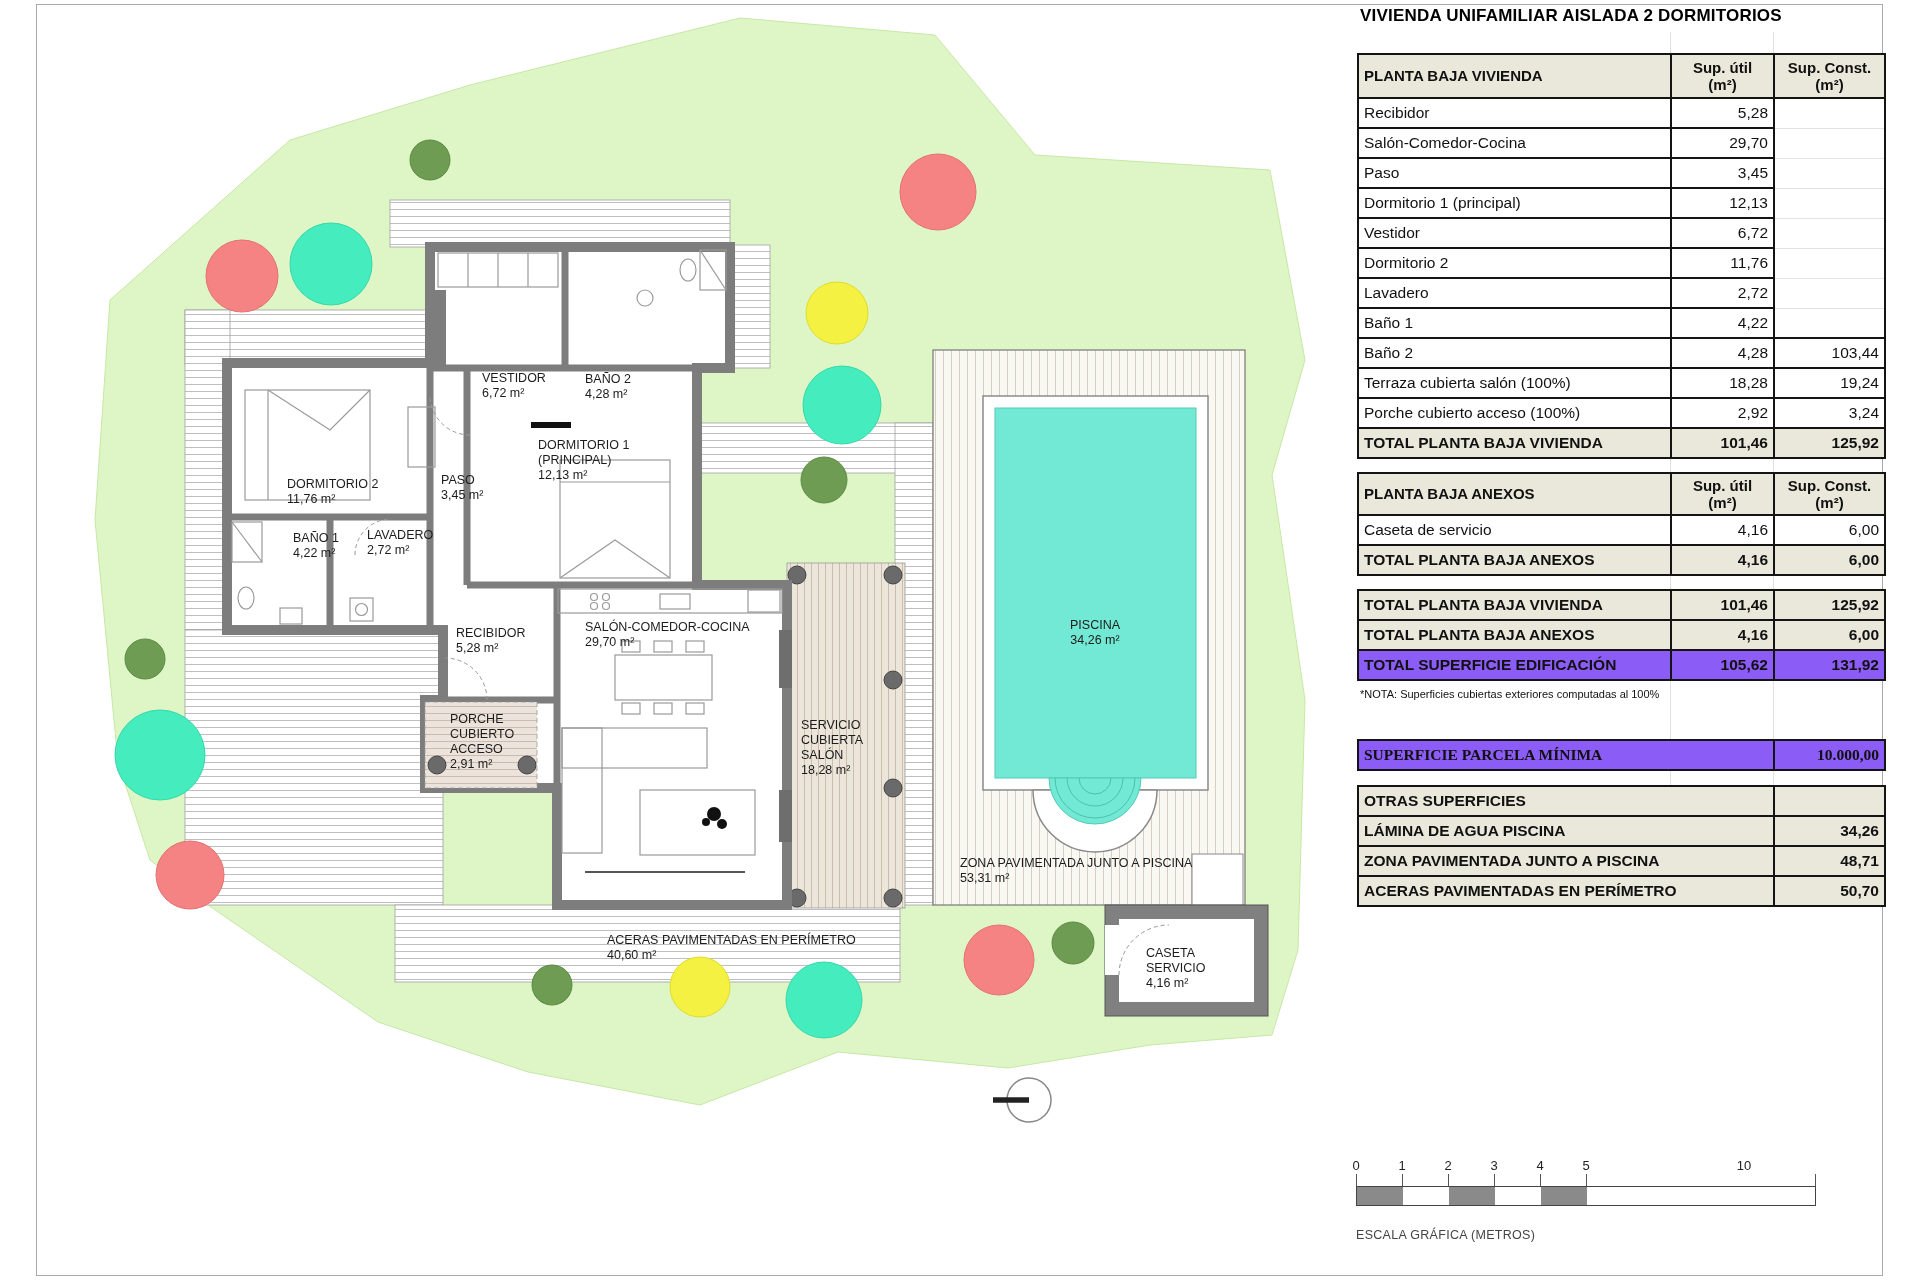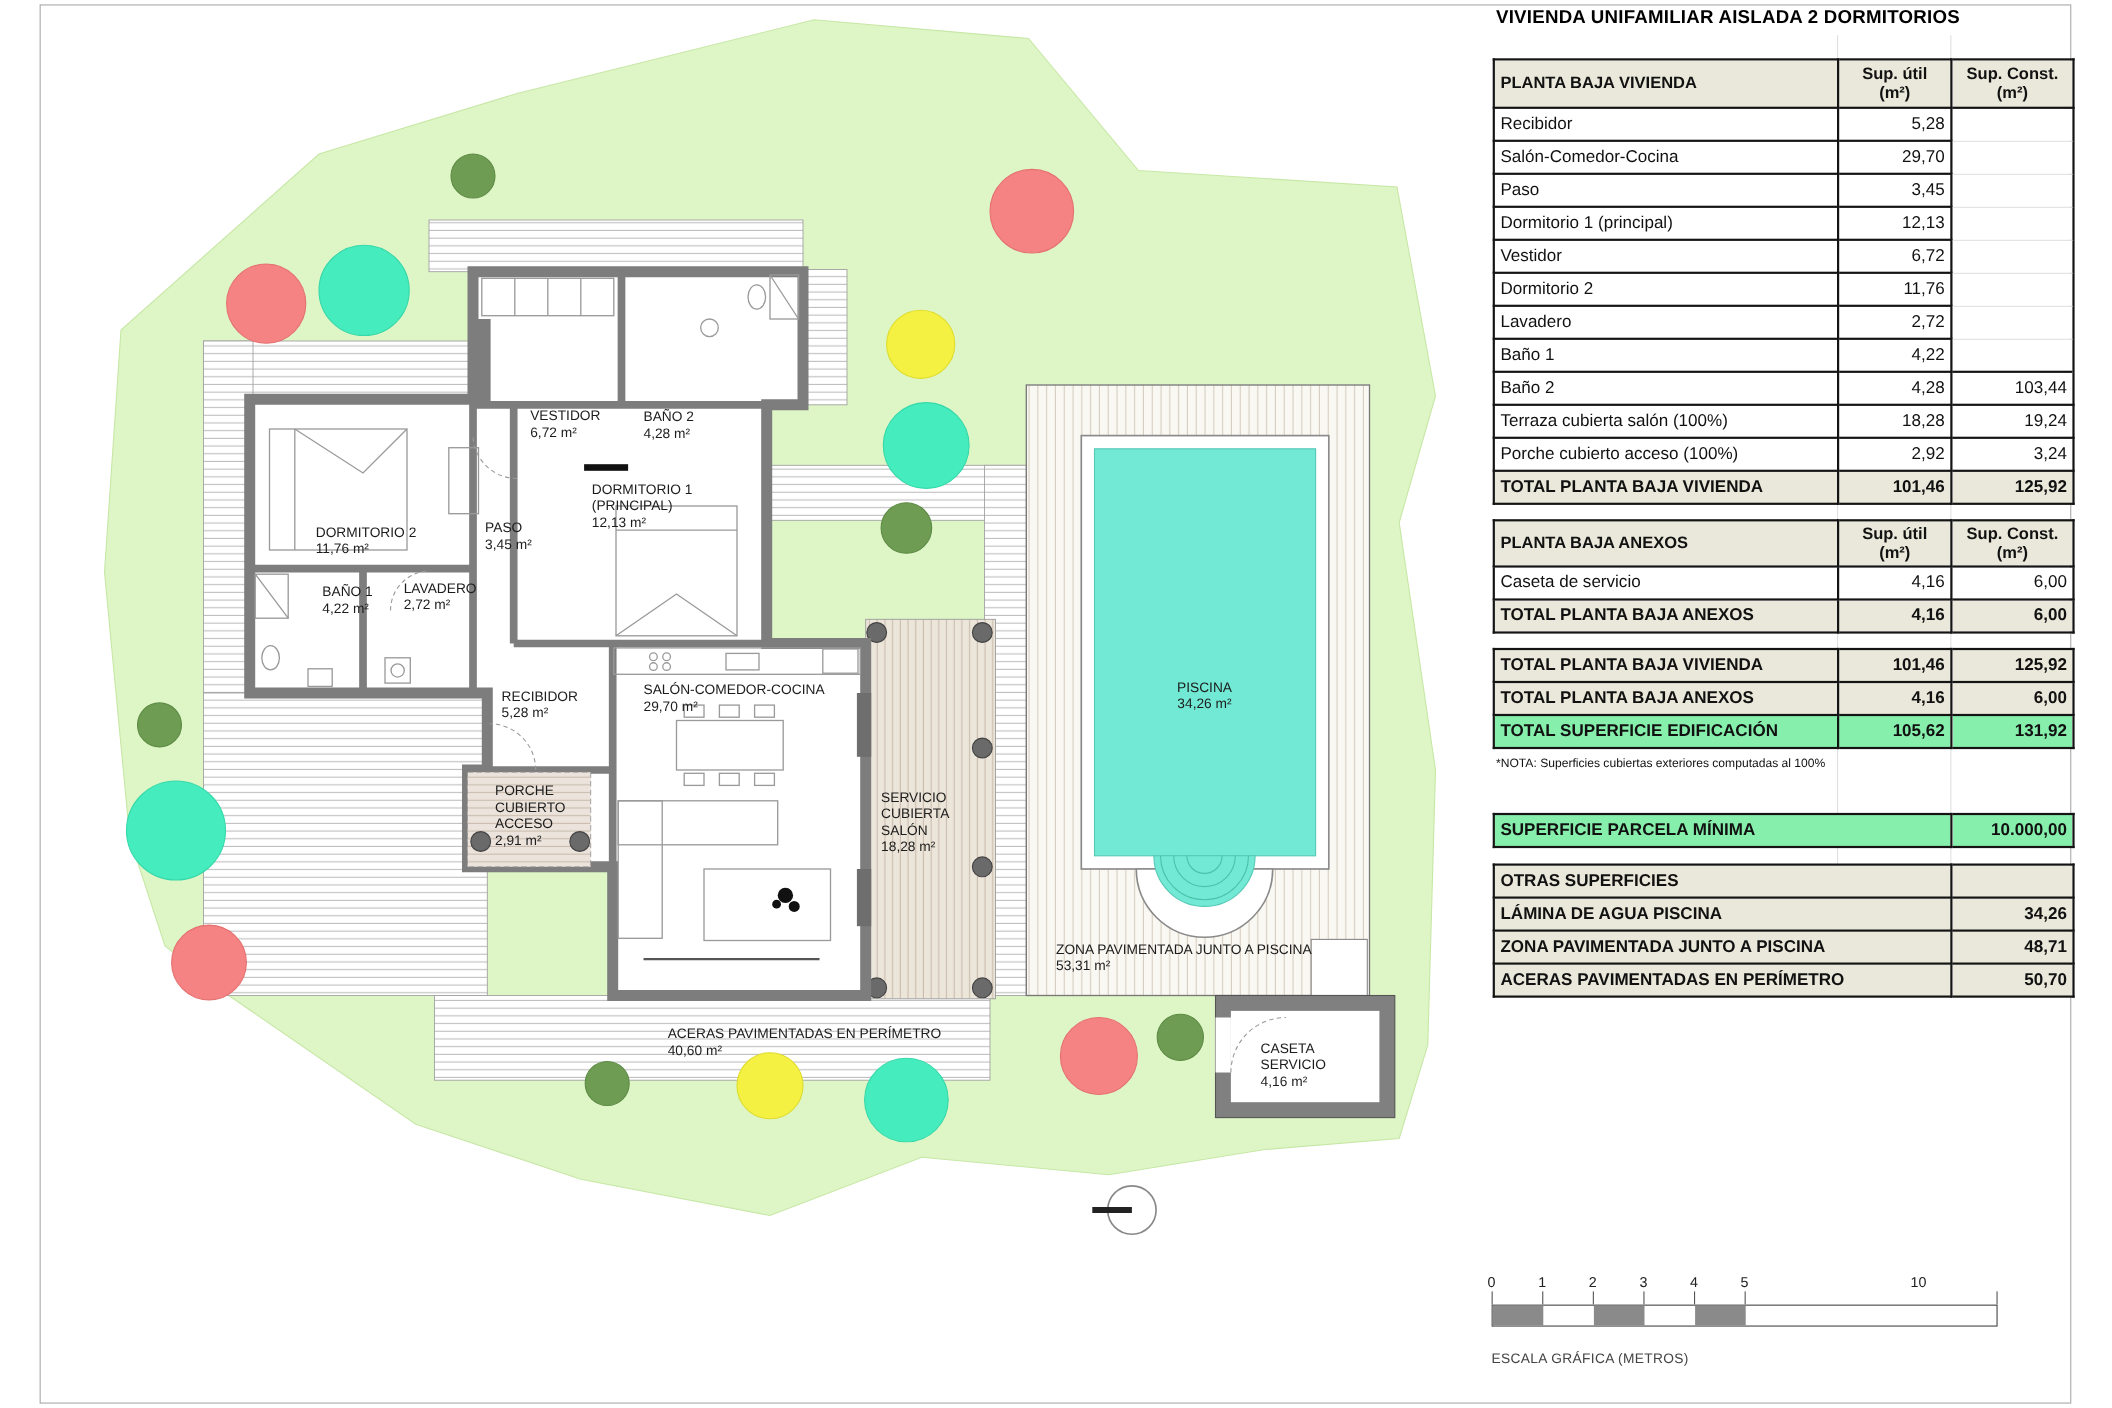--- a/index.html
+++ b/index.html
@@ -11,26 +11,26 @@
   .plbl{position:absolute;font-size:12.5px;line-height:15px;color:#1c1c1c;white-space:nowrap;}
   .plbl .ar{font-size:12.5px;}
   .ctr{text-align:center;}
   
   .title{position:absolute;left:1360px;top:6px;font-size:17px;font-weight:bold;letter-spacing:.2px;color:#000;}
   table.xl{position:absolute;border-collapse:collapse;table-layout:fixed;font-size:15.5px;}
   table.xl td{border:2px solid #141414;padding:0 5px;height:28px;background:#fff;overflow:hidden;white-space:nowrap;}
   table.xl td.num{text-align:right;padding-right:5px;}
   table.xl td.hd{background:#e9e8da;font-weight:bold;text-align:center;font-size:15px;line-height:1.15;}
   table.xl td.beige{background:#e9e8da;font-weight:bold;}
-  table.xl td.blue{background:#86efac;font-weight:bold;}
+  table.xl td.blue{background:#8b5cf6;font-weight:bold;}
   table.xl td.lt{border-top:1px solid #e2e2e2;border-bottom:1px solid #e2e2e2;}
   .t1{left:1357px;top:53px;}  .t1 tr.h{height:44px;}
   .t2{left:1357px;top:472px;} .t2 tr.h{height:42px;}
   .t3{left:1357px;top:589px;} .t3 tr{height:29px;}
-  .t4{left:1357px;top:739px;} .t4 tr{height:29px;}
+  .t4{left:1357px;top:739px;} .t4 tr{height:29px;font-family:Liberation Serif, serif;}
   .t5{left:1357px;top:785px;padding-left:16px;} .t5 tr{height:29px;}
   .nota{position:absolute;left:1360px;top:688px;font-size:11px;color:#111;}
   .vgrid{position:absolute;top:32px;width:1px;height:873px;background:#e0e0e0;}
   .hgrid{position:absolute;left:1357px;top:454px;width:527px;height:1px;background:#e4e4e4;}
   
   .sb-num{position:absolute;top:1158px;font-size:13px;color:#222;transform:translateX(-50%);}
   .sb-tick{position:absolute;top:1174px;width:1px;height:12px;background:#555;}
   .sb-bar{position:absolute;left:1356px;top:1186px;width:460px;height:20px;border:1px solid #444;background:#fff;box-sizing:border-box;}
   .sb-seg{position:absolute;top:0;height:18px;background:#8a8a8a;}
   .sb-label{position:absolute;left:1356px;top:1228px;font-size:12.5px;color:#444;letter-spacing:.3px;}

